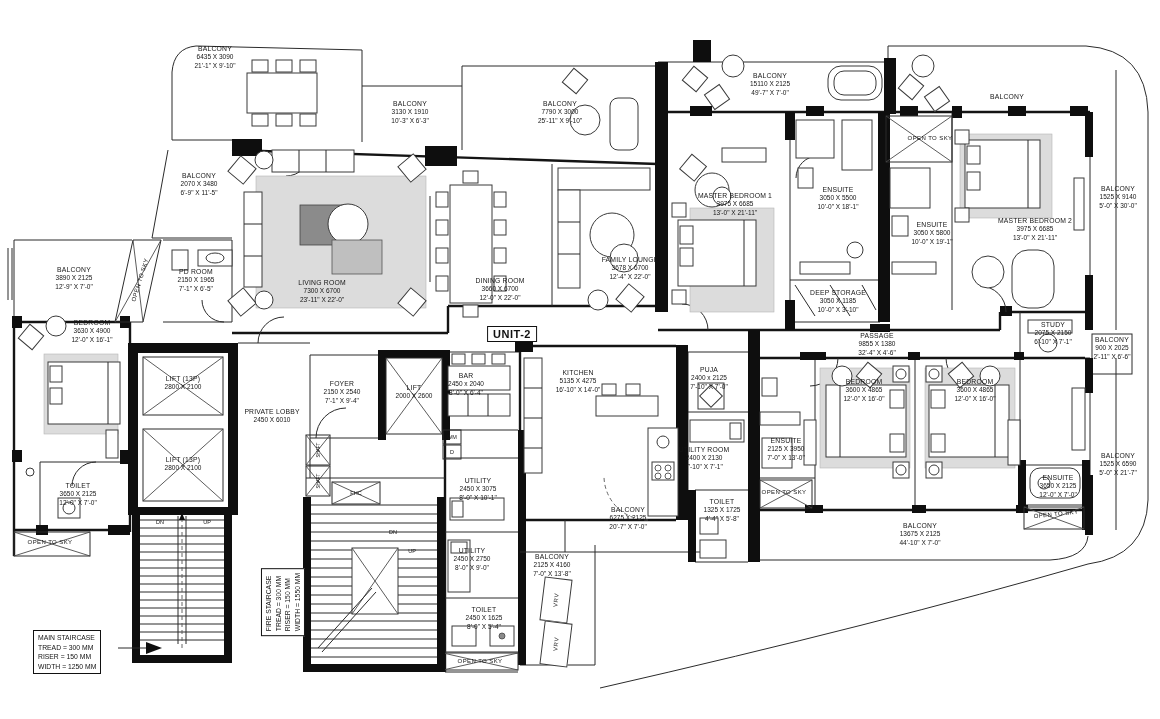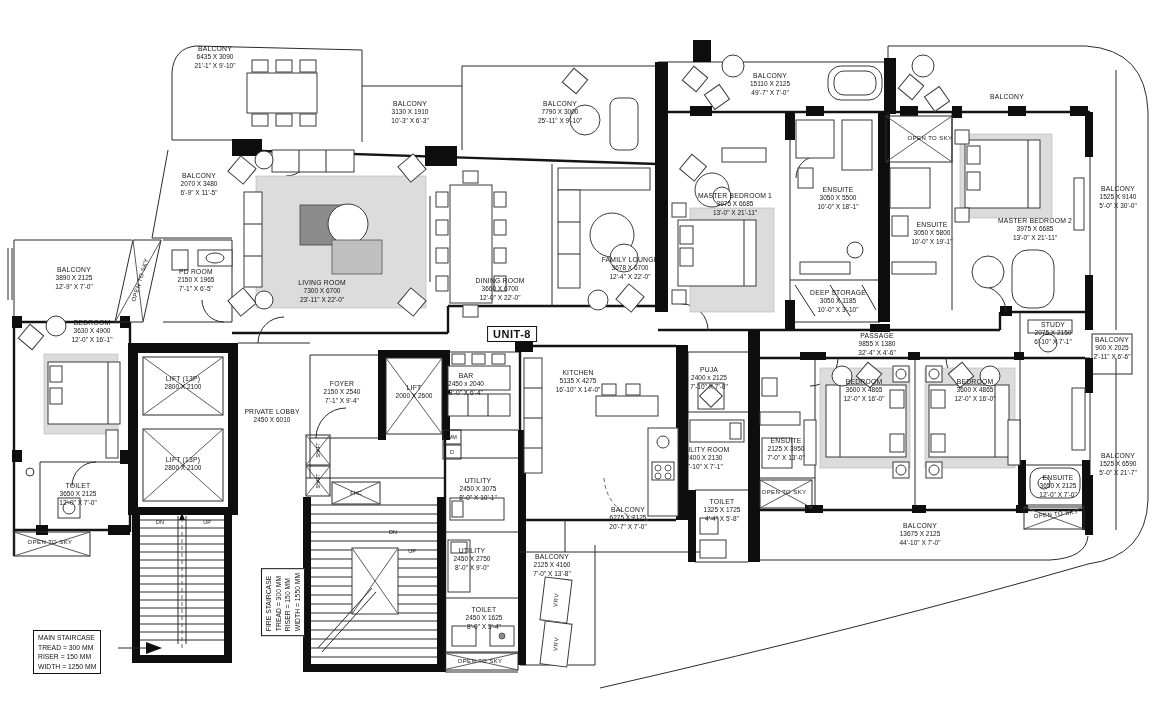--- a/index.html
+++ b/index.html
@@ -422,21 +422,21 @@
     <rect class="f" x="22" y="328" width="18" height="18" transform="rotate(40 31 337)"></rect>
     <circle class="f" cx="56" cy="326" r="10"></circle>
     <rect class="f" x="106" y="430" width="12" height="28"></rect>
   </g>
 
   <g>
     <path class="t" d="M520 552 H565"></path>
   </g>
 </svg>
 
-  <div class="unit" style="left:512px;top:334px;">UNIT-8</div>
+  <div class="unit" style="left:512px;top:334px;">UNIT-2</div>
 
   <div class="lbl" style="left:215px;top:57px;">
     <div class="nm">BALCONY</div>
     <div>6435 X 3090</div>
     <div>21'-1" X 9'-10"</div>
   </div>
   <div class="lbl" style="left:410px;top:112px;">
     <div class="nm">BALCONY</div>
       <div>3130 X 1910</div>
       <div>10'-3" X 6'-3"</div>

